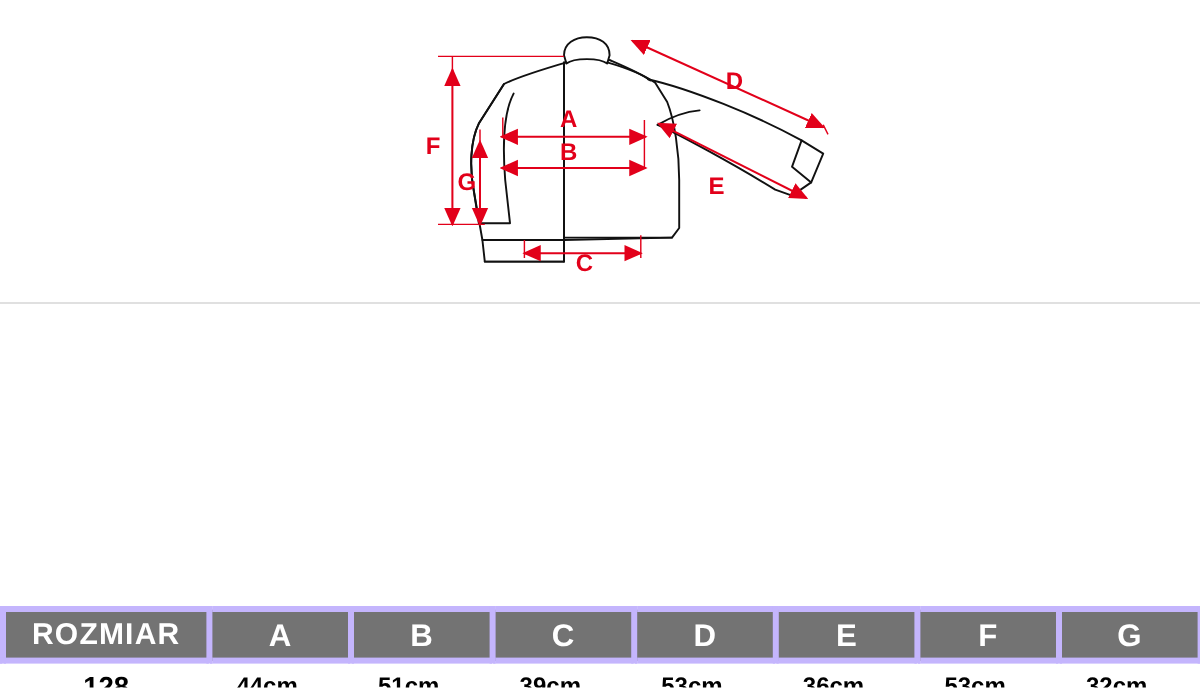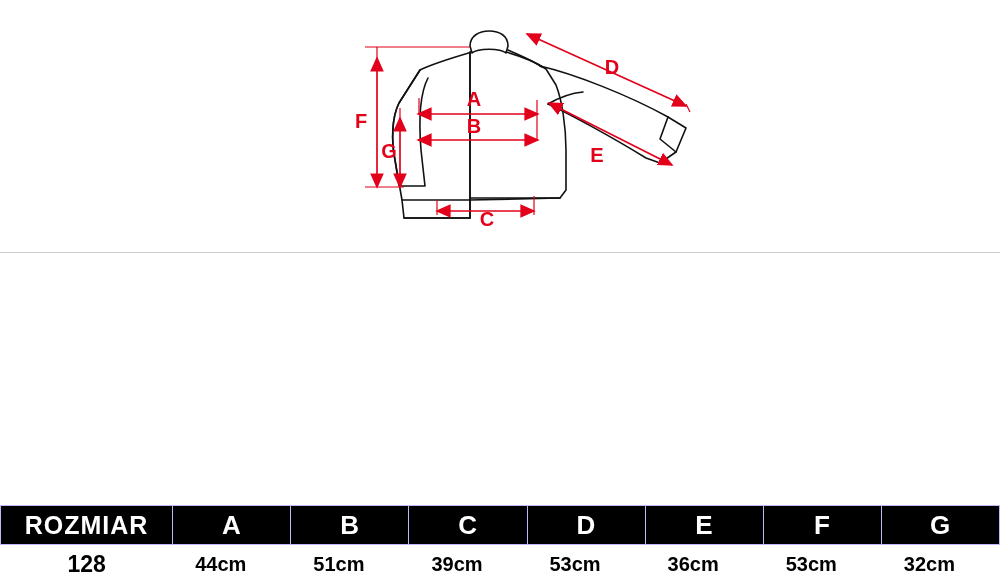--- a/index.html
+++ b/index.html
@@ -44,25 +44,25 @@
   }
   .size-table th, .size-table td {
     border: 1px solid #ffffff;
     text-align: center;
     font-weight: bold;
     padding: 0;
     height: 38px;
     vertical-align: middle;
   }
   .size-table thead th {
-    background: #000000;
+    background: #737373;
     color: #ffffff;
     font-size: 26px;
     letter-spacing: 0.5px;
-    border: 1px solid #c4b5fd;
+    border: 5px solid #c4b5fd;
   }
   .size-table thead th.rozmiar-head {
     font-size: 25px;
     letter-spacing: 1px;
   }
   .size-table tbody tr.row-odd td {
     background: #ffffff;
   }
   .size-table tbody td {
     color: #000000;

